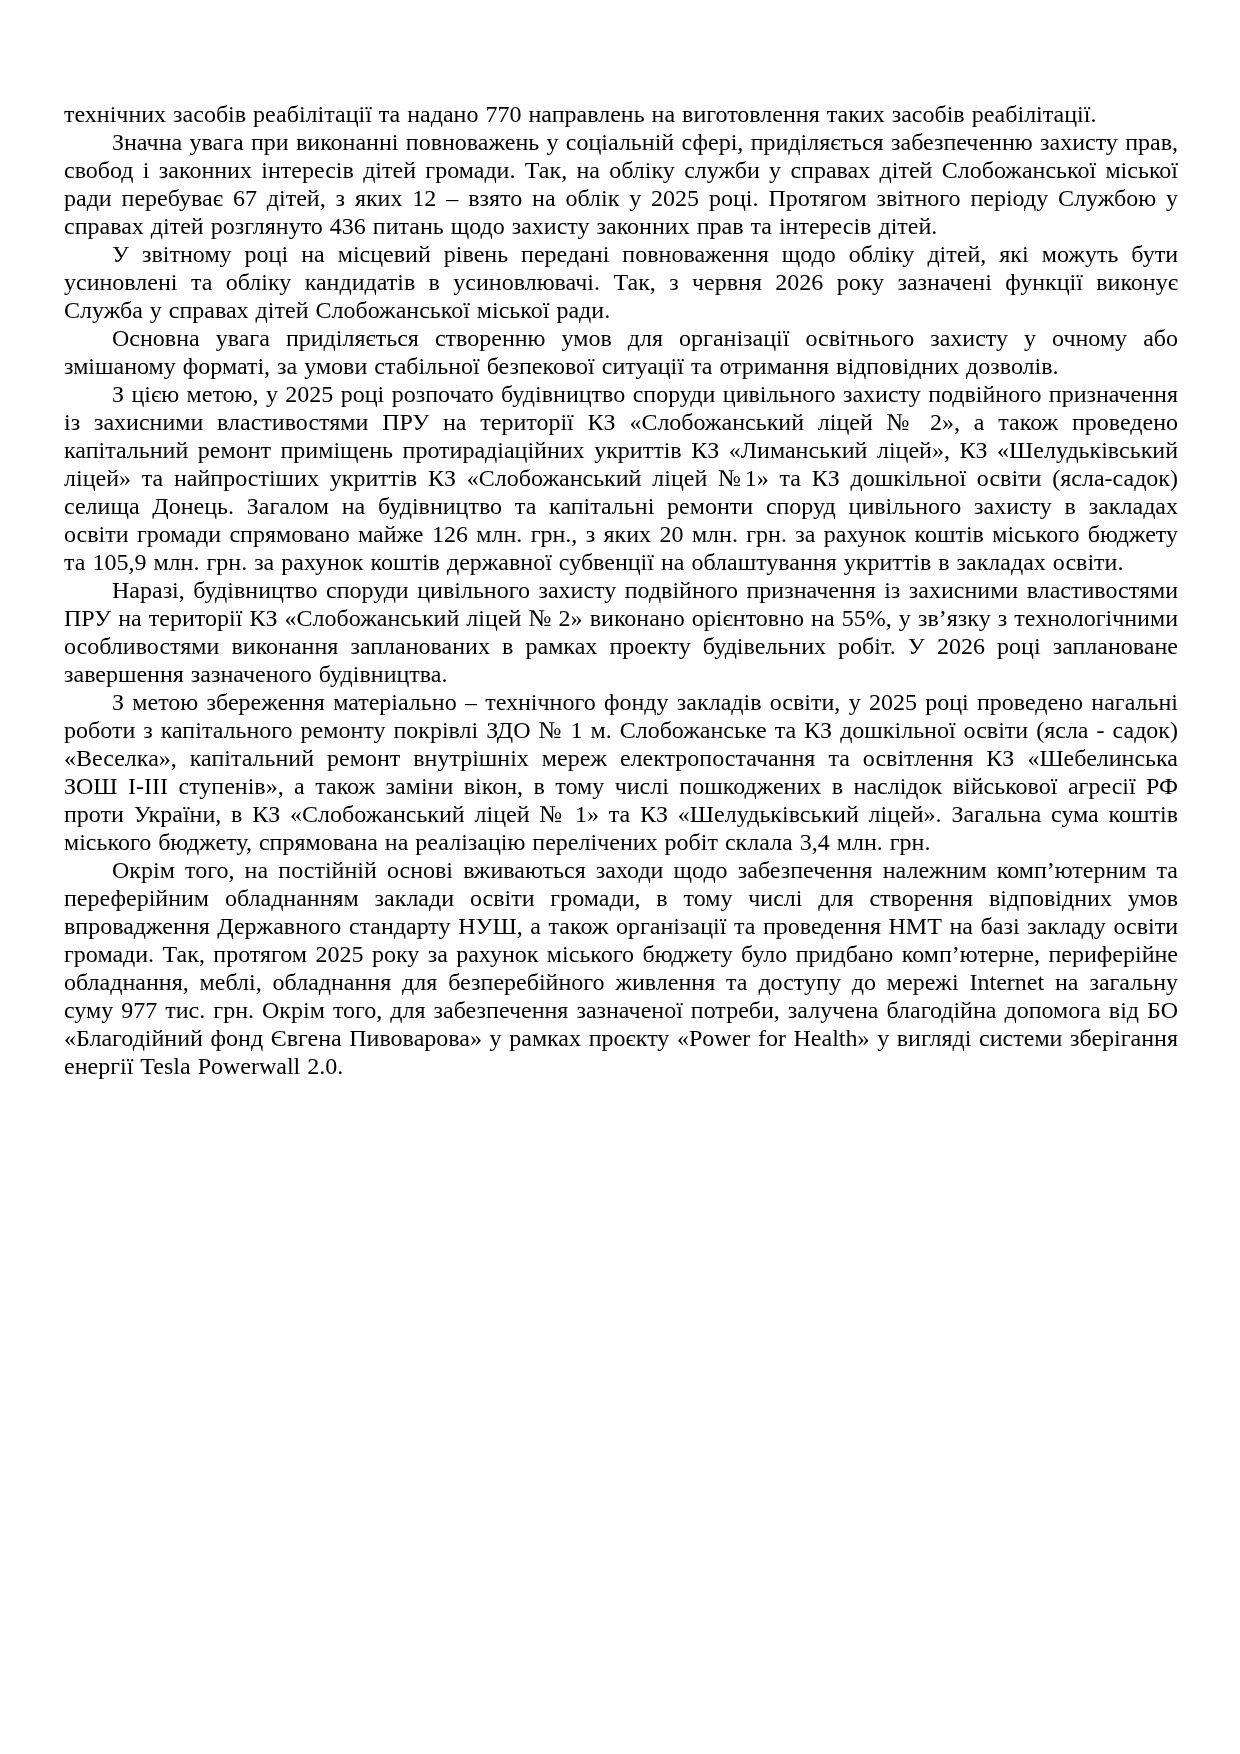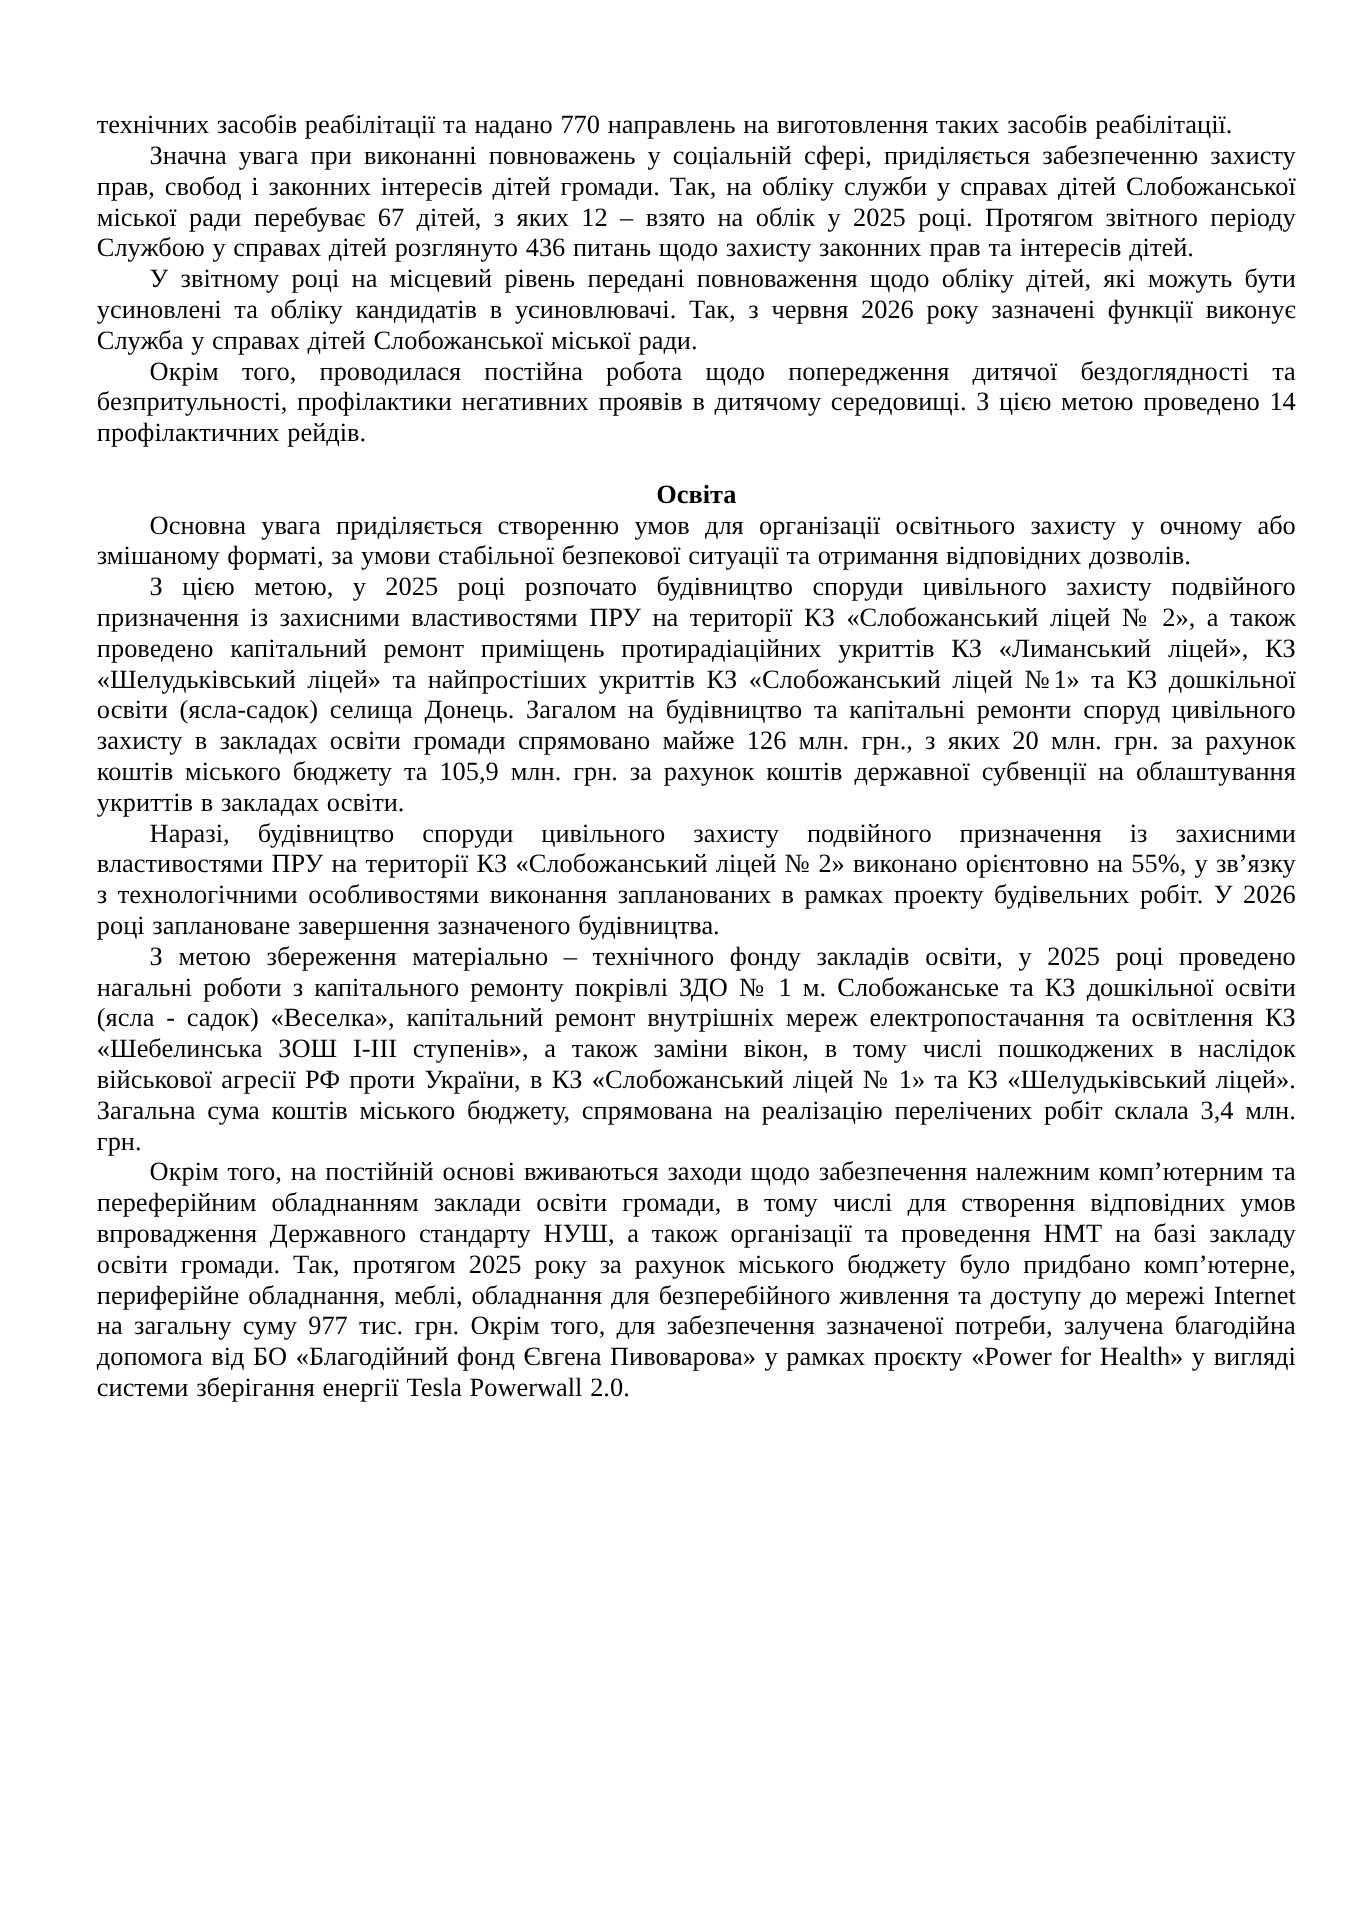--- a/index.html
+++ b/index.html
@@ -12,21 +12,21 @@
     width: 1240px;
     height: 1754px;
     font-family: "Liberation Serif", "DejaVu Serif", serif;
     color: #000000;
     position: relative;
   }
   .page {
     box-sizing: border-box;
     width: 1240px;
     height: 1754px;
-    padding: 100px 62px 60px 88px;
+    padding: 100px 62px 60px 64px;
     background: #ffffff;
   }
   .page p {
     margin: 0;
     font-size: 24px;
     line-height: 28px;
     text-align: justify;
     text-indent: 48px;
     word-spacing: 1px;
   }
@@ -41,22 +41,20 @@
     text-align: center;
   }
 </style>
 </head>
 <body>
 
 <div class="page">
   <p class="continuation">технічних засобів реабілітації та надано 770 направлень на виготовлення таких засобів реабілітації.</p>
   <p>Значна увага при виконанні повноважень у соціальній сфері, приділяється забезпеченню захисту прав, свобод і законних інтересів дітей громади. Так, на обліку служби у справах дітей Слобожанської міської ради перебуває 67 дітей, з яких 12 – взято на облік у 2025 році. Протягом звітного періоду Службою у справах дітей розглянуто 436 питань щодо захисту законних прав та інтересів дітей.</p>
   <p>У звітному році на місцевий рівень передані повноваження щодо обліку дітей, які можуть бути усиновлені та обліку кандидатів в усиновлювачі. Так, з червня 2026 року зазначені функції виконує Служба у справах дітей Слобожанської міської ради.</p>
-  <p>Окрім того, проводилася постійна робота щодо попередження дитячої бездоглядності та безпритульності, профілактики негативних проявів в дитячому середовищі. З цією метою проведено 14 профілактичних рейдів.</p>
 
-  <h2 class="section-heading">Освіта</h2>
 
   <p>Основна увага приділяється створенню умов для організації освітнього захисту у очному або змішаному форматі, за умови стабільної безпекової ситуації та отримання відповідних дозволів.</p>
   <p>З цією метою, у 2025 році розпочато будівництво споруди цивільного захисту подвійного призначення із захисними властивостями ПРУ на території КЗ «Слобожанський ліцей № 2», а також проведено капітальний ремонт приміщень протирадіаційних укриттів КЗ «Лиманський ліцей», КЗ «Шелудьківський ліцей» та найпростіших укриттів КЗ «Слобожанський ліцей №1» та КЗ дошкільної освіти (ясла-садок) селища Донець. Загалом на будівництво та капітальні ремонти споруд цивільного захисту в закладах освіти громади спрямовано майже 126 млн. грн., з яких 20 млн. грн. за рахунок коштів міського бюджету та 105,9 млн. грн. за рахунок коштів державної субвенції на облаштування укриттів в закладах освіти.</p>
   <p>Наразі, будівництво споруди цивільного захисту подвійного призначення із захисними властивостями ПРУ на території КЗ «Слобожанський ліцей № 2» виконано орієнтовно на 55%, у зв’язку з технологічними особливостями виконання запланованих в рамках проекту будівельних робіт. У 2026 році заплановане завершення зазначеного будівництва.</p>
   <p>З метою збереження матеріально – технічного фонду закладів освіти, у 2025 році проведено нагальні роботи з капітального ремонту покрівлі ЗДО № 1 м. Слобожанське та КЗ дошкільної освіти (ясла - садок) «Веселка», капітальний ремонт внутрішніх мереж електропостачання та освітлення КЗ «Шебелинська ЗОШ І-ІІІ ступенів», а також заміни вікон, в тому числі пошкоджених в наслідок військової агресії РФ проти України, в КЗ «Слобожанський ліцей № 1» та КЗ «Шелудьківський ліцей». Загальна сума коштів міського бюджету, спрямована на реалізацію перелічених робіт склала 3,4 млн. грн.</p>
   <p>Окрім того, на постійній основі вживаються заходи щодо забезпечення належним комп’ютерним та переферійним обладнанням заклади освіти громади, в тому числі для створення відповідних умов впровадження Державного стандарту НУШ, а також організації та проведення НМТ на базі закладу освіти громади. Так, протягом 2025 року за рахунок міського бюджету було придбано комп’ютерне, периферійне обладнання, меблі, обладнання для безперебійного живлення та доступу до мережі Internet на загальну суму 977 тис. грн. Окрім того, для забезпечення зазначеної потреби, залучена благодійна допомога від БО «Благодійний фонд Євгена Пивоварова» у рамках проєкту «Power for Health» у вигляді системи зберігання енергії Tesla Powerwall 2.0.</p>
 </div>
 
 </body></html>

